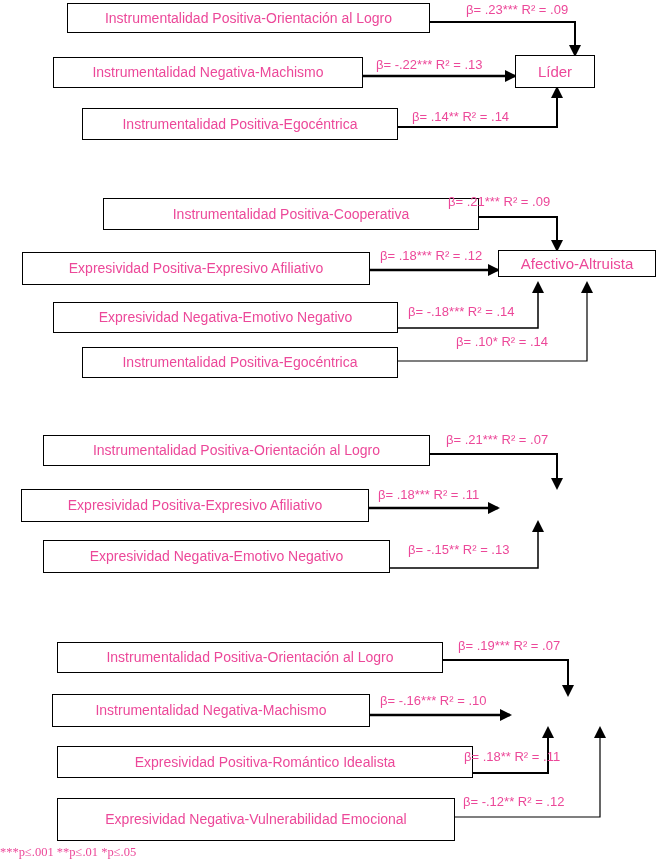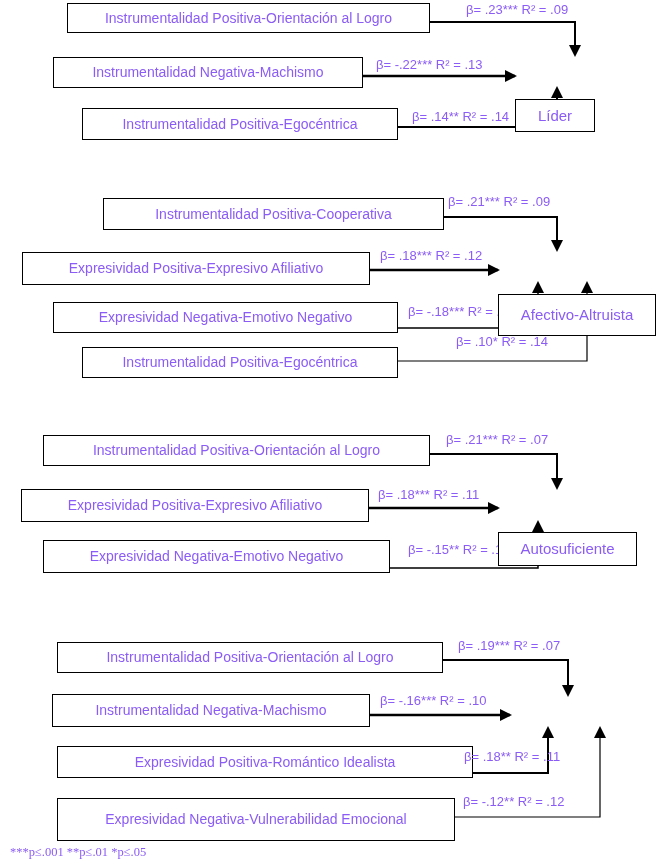--- a/index.html
+++ b/index.html
@@ -2,38 +2,38 @@
 <html><head>
 <meta charset="utf-8">
 <style>
   html, body { margin: 0; padding: 0; background: #ffffff; }
   .canvas {
     position: relative;
     width: 659px;
     height: 865px;
     background: #ffffff;
     font-family: "Liberation Sans", sans-serif;
-    color: #8b5cf6;
+    color: #ec4899;
     overflow: hidden;
   }
   .arrows-layer { position: absolute; left: 0; top: 0; }
   .pbox, .obox {
     position: absolute;
     box-sizing: border-box;
     border: 1.5px solid #000000;
     background: #ffffff;
     display: flex;
     align-items: center;
     justify-content: center;
     text-align: center;
     font-size: 14px;
     line-height: 1.05;
     white-space: nowrap;
   }
-  .obox { font-size: 15px; margin-top: 44px; }
+  .obox { font-size: 15px; }
   .stat {
     position: absolute;
     font-size: 13px;
     white-space: nowrap;
     background: transparent;
   }
   .footnote {
     position: absolute;
     font-family: "Liberation Serif", serif;
     font-size: 12.5px;
@@ -80,68 +80,65 @@
     </div>
   <div class="stat" style="left:376px; top:57px;">β= -.22*** R² = .13</div>
   <div class="pbox" style="left:82px; top:108px; width:316px; height:32px;">
       <span>Instrumentalidad Positiva-Egocéntrica</span>
     </div>
   <div class="stat" style="left:412px; top:109px;">β= .14** R² = .14</div>
   <div class="obox" style="left:515px; top:55px; width:80px; height:33px;">
       <span>Líder</span>
     </div>
 
-  <div class="pbox" style="left:103px; top:198px; width:341px; height:32px;">
+  <div class="pbox" style="left:103px; top:198px; width:376px; height:32px;">
       <span>Instrumentalidad Positiva-Cooperativa</span>
     </div>
   <div class="stat" style="left:448px; top:194px;">β= .21*** R² = .09</div>
   <div class="pbox" style="left:22px; top:252px; width:348px; height:33px;">
       <span>Expresividad Positiva-Expresivo Afiliativo</span>
     </div>
   <div class="stat" style="left:380px; top:248px;">β= .18*** R² = .12</div>
   <div class="pbox" style="left:53px; top:302px; width:345px; height:31px;">
       <span>Expresividad Negativa-Emotivo Negativo</span>
     </div>
   <div class="stat" style="left:408px; top:304px;">β= -.18*** R² = .14</div>
   <div class="pbox" style="left:82px; top:347px; width:316px; height:31px;">
       <span>Instrumentalidad Positiva-Egocéntrica</span>
     </div>
   <div class="stat" style="left:456px; top:334px;">β= .10* R² = .14</div>
-  <div class="obox" style="left:498px; top:250px; width:158px; height:42px;">
+  <div class="obox" style="left:498px; top:250px; width:158px; height:27px;">
       <span>Afectivo-Altruista</span>
     </div>
 
   <div class="pbox" style="left:43px; top:435px; width:387px; height:31px;">
       <span>Instrumentalidad Positiva-Orientación al Logro</span>
     </div>
   <div class="stat" style="left:446px; top:432px;">β= .21*** R² = .07</div>
   <div class="pbox" style="left:21px; top:489px; width:348px; height:33px;">
       <span>Expresividad Positiva-Expresivo Afiliativo</span>
     </div>
   <div class="stat" style="left:378px; top:487px;">β= .18*** R² = .11</div>
   <div class="pbox" style="left:43px; top:540px; width:347px; height:33px;">
       <span>Expresividad Negativa-Emotivo Negativo</span>
     </div>
   <div class="stat" style="left:408px; top:542px;">β= -.15** R² = .13</div>
-  <div class="obox" style="left:498px; top:488px; width:139px; height:34px;">
-      <span>Autosuficiente</span>
-    </div>
 
   <div class="pbox" style="left:57px; top:642px; width:386px; height:31px;">
       <span>Instrumentalidad Positiva-Orientación al Logro</span>
     </div>
   <div class="stat" style="left:458px; top:638px;">β= .19*** R² = .07</div>
   <div class="pbox" style="left:52px; top:694px; width:318px; height:33px;">
       <span>Instrumentalidad Negativa-Machismo</span>
     </div>
   <div class="stat" style="left:380px; top:693px;">β= -.16*** R² = .10</div>
   <div class="pbox" style="left:57px; top:746px; width:416px; height:32px;">
       <span>Expresividad Positiva-Romántico Idealista</span>
     </div>
   <div class="stat" style="left:420px; top:749px;margin-left:44px;">β= .18** R² = .11</div>
   <div class="pbox" style="left:57px; top:798px; width:398px; height:43px;">
       <span>Expresividad Negativa-Vulnerabilidad Emocional</span>
     </div>
   <div class="stat" style="left:463px; top:794px;">β= -.12** R² = .12</div>
 
-  <div class="footnote" style="left:0px; top:845px;margin-left:10px;">***p≤.001 **p≤.01 *p≤.05</div>
+  <div class="footnote" style="left:0px; top:845px;">***p≤.001 **p≤.01 *p≤.05</div>
 
 </div>
 
 </body></html>

